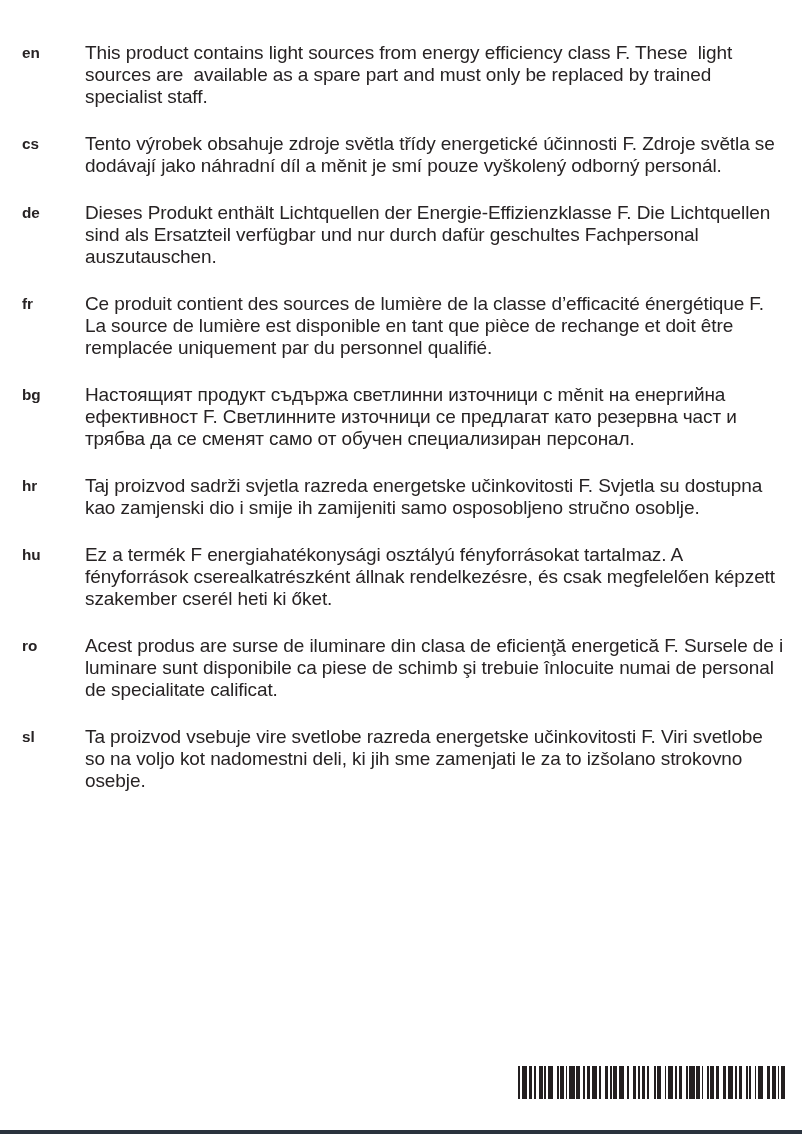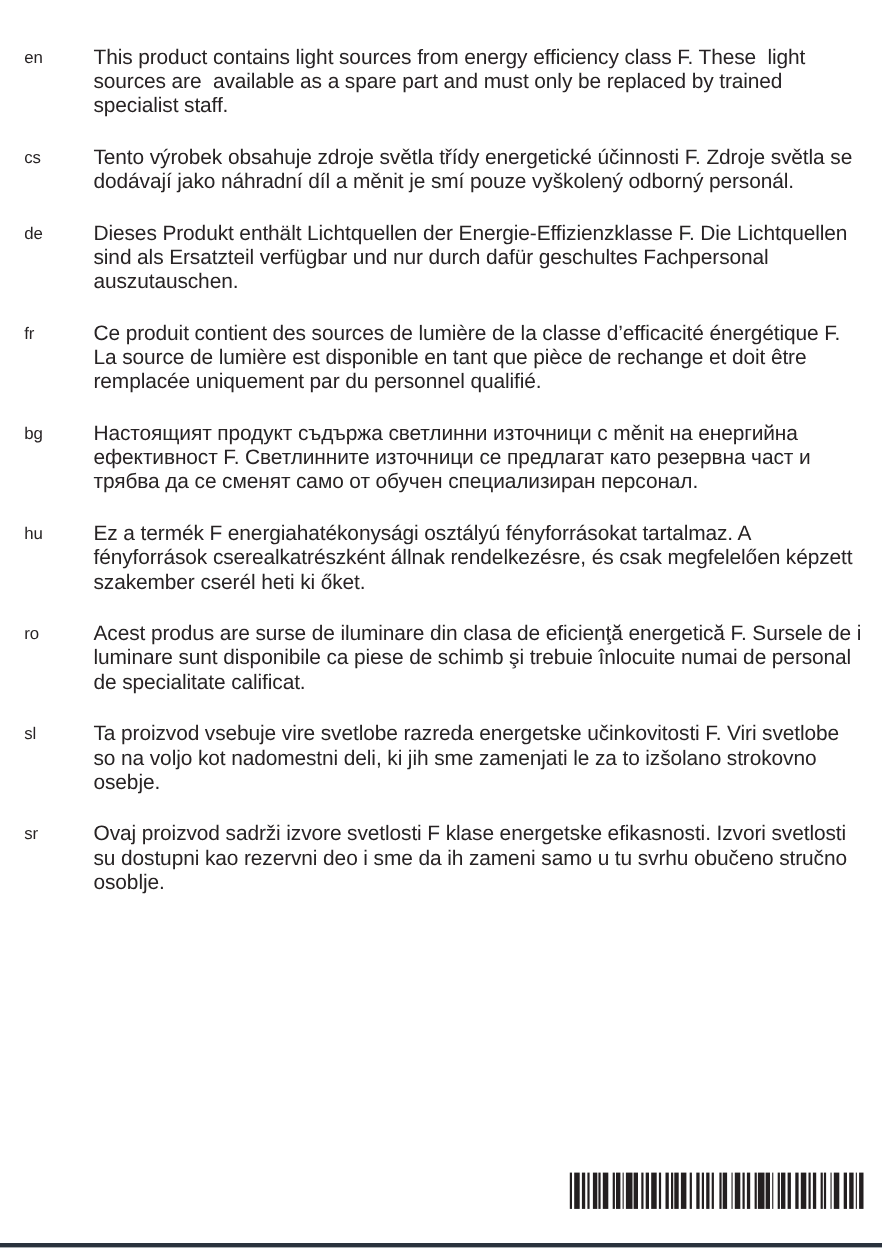--- a/index.html
+++ b/index.html
@@ -20,20 +20,21 @@
   }
   .lang-row {
     display: flex;
     align-items: flex-start;
     margin-bottom: 25px;
   }
   .lang-code {
     flex: 0 0 63px;
     font-size: 15.3px;
     line-height: 22px;
+    font-weight: bold;
   }
   .lang-text {
     margin: 0;
     width: 702px;
     font-size: 19px;
     line-height: 22px;
     white-space: pre-wrap;
     letter-spacing: -0.1px;
   }
   .barcode-block {
@@ -91,40 +92,40 @@
     </div>
 
 
 
 
     <div class="lang-row">
       <span class="lang-code">bg</span>
       <p class="lang-text">Настоящият продукт съдържа светлинни източници с měnit на енергийна ефективност F. Светлинните източници се предлагат като резервна част и трябва да се сменят само от обучен специализиран персонал.</p>
     </div>
 
+    <div class="lang-row">
+      <span class="lang-code">hr</span>
+      <p class="lang-text">Taj proizvod sadrži svjetla razreda energetske učinkovitosti F. Svjetla su dostupna kao zamjenski dio i smije ih zamijeniti samo osposobljeno stručno osoblje.</p>
+    </div>
 
     <div class="lang-row">
       <span class="lang-code">hu</span>
       <p class="lang-text">Ez a termék F energiahatékonysági osztályú fényforrásokat tartalmaz. A fényforrások cserealkatrészként állnak rendelkezésre, és csak megfelelően képzett szakember cserél heti ki őket.</p>
     </div>
 
     <div class="lang-row">
       <span class="lang-code">ro</span>
       <p class="lang-text">Acest produs are surse de iluminare din clasa de eficienţă energetică F. Sursele de i luminare sunt disponibile ca piese de schimb şi trebuie înlocuite numai de personal de specialitate calificat.</p>
     </div>
 
     <div class="lang-row">
       <span class="lang-code">sl</span>
       <p class="lang-text">Ta proizvod vsebuje vire svetlobe razreda energetske učinkovitosti F. Viri svetlobe so na voljo kot nadomestni deli, ki jih sme zamenjati le za to izšolano strokovno osebje.</p>
     </div>
 
-    <div class="lang-row">
-      <span class="lang-code">sr</span>
-      <p class="lang-text">Ovaj proizvod sadrži izvore svetlosti F klase energetske efikasnosti. Izvori svetlosti su dostupni kao rezervni deo i sme da ih zameni samo u tu svrhu obučeno stručno osoblje.</p>
-    </div>
   </div>
 
 <div class="barcode-block">
   <div class="barcode-bars">
       <div class="bar" style="width: 0.649351%;"></div>
       <div class="space" style="width: 0.649351%;"></div>
       <div class="bar" style="width: 1.94805%;"></div>
       <div class="space" style="width: 0.649351%;"></div>
       <div class="bar" style="width: 1.2987%;"></div>
       <div class="space" style="width: 0.649351%;"></div>

